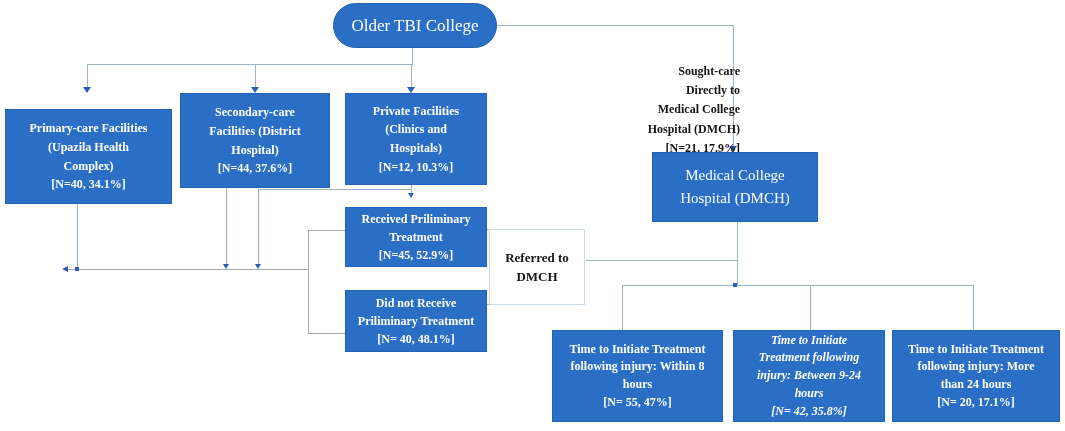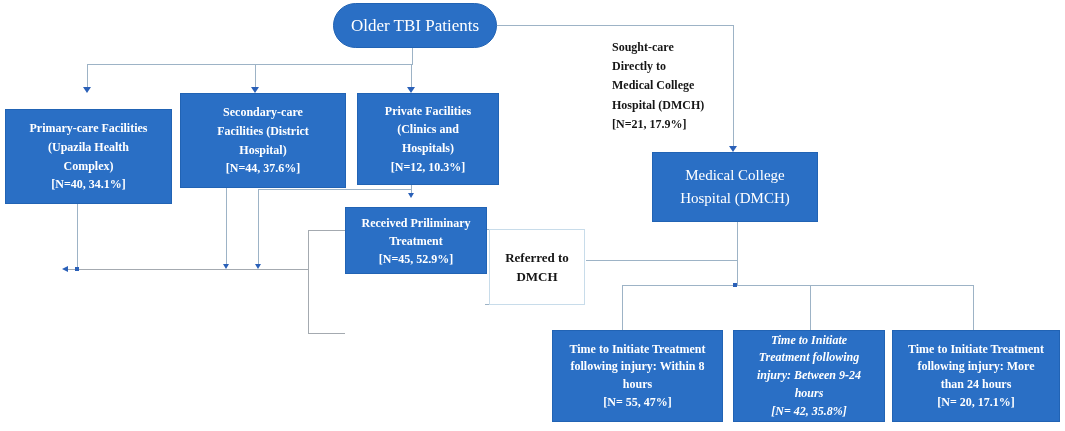--- a/index.html
+++ b/index.html
@@ -28,22 +28,22 @@
   .fac{font-weight:700;font-size:12px;line-height:1.55;}
   .mid{font-weight:700;font-size:12px;line-height:1.5;}
   .big{font-size:15px;font-weight:400;line-height:1.55;}
   .bottom{font-weight:700;font-size:12px;line-height:1.48;padding:2px;}
   .notebox{
     position:absolute;background:#ffffff;border:1px solid var(--referred-border);
     color:var(--text-dark);display:flex;align-items:center;justify-content:center;
     text-align:center;font-weight:700;font-size:13px;line-height:1.5;box-sizing:border-box;
   }
   .floatnote{
-    position:absolute;color:var(--text-dark);text-align:left;font-weight:700;
-    font-size:12px;line-height:1.6;white-space:pre-line;
+    position:absolute;color:var(--text-dark);text-align:right;font-weight:700;
+    font-size:12px;line-height:1.6;white-space:pre-line;margin-top:24px;
   }
   .ln{position:absolute;background:var(--connector);}
   .lng{position:absolute;background:var(--connector-gray);}
   .arr-d{position:absolute;width:0;height:0;border-left:4px solid transparent;
     border-right:4px solid transparent;border-top:6px solid var(--arrow);}
   .arr-d.sm{border-left-width:3px;border-right-width:3px;border-top-width:5px;}
   .arr-l{position:absolute;width:0;height:0;border-top:3px solid transparent;
     border-bottom:3px solid transparent;border-right:6px solid var(--arrow);}
   .dot{position:absolute;width:4px;height:4px;background:var(--arrow);}
 </style>
@@ -86,57 +86,62 @@
   <div class="ln" style="left:586px;top:260px;width:151px;height:1px;"></div>
   <div class="ln" style="left:737px;top:222px;width:1px;height:63px;"></div>
 
   <div class="ln" style="left:622px;top:285px;width:351px;height:1px;"></div>
   <div class="dot" style="left:733px;top:283px;"></div>
   <div class="ln" style="left:622px;top:285px;width:1px;height:45px;"></div>
   <div class="ln" style="left:810px;top:285px;width:1px;height:45px;"></div>
   <div class="ln" style="left:973px;top:285px;width:1px;height:45px;"></div>
 
   <div class="node pill" style="left:333px;top:3px;width:164px;height:45px;">
-    <span class="txt">Older TBI Patients</span>
+    <span class="txt">Older TBI College</span>
   </div>
 
   <div class="floatnote" style="left:612px;top:38px;width:128px;">Sought-care
 Directly to
 Medical College
 Hospital (DMCH)
 [N=21, 17.9%]</div>
 
   <div class="node fac" style="left:5px;top:109px;width:167px;height:95px;">
     <span class="txt">Primary-care Facilities
 (Upazila Health
 Complex)
 [N=40, 34.1%]</span>
   </div>
-  <div class="node fac" style="left:180px;top:93px;width:166px;height:95px;">
+  <div class="node fac" style="left:180px;top:93px;width:150px;height:95px;">
     <span class="txt">Secondary-care
 Facilities (District
 Hospital)
 [N=44, 37.6%]</span>
   </div>
-  <div class="node fac" style="left:345px;top:93px;width:142px;height:92px;margin-left:12px;">
+  <div class="node fac" style="left:345px;top:93px;width:142px;height:92px;">
     <span class="txt">Private Facilities
 (Clinics and
 Hospitals)
 [N=12, 10.3%]</span>
   </div>
 
   <div class="node big" style="left:652px;top:152px;width:166px;height:70px;">
     <span class="txt">Medical College
 Hospital (DMCH)</span>
   </div>
 
-  <div class="node mid" style="left:345px;top:207px;width:142px;height:67px;">
+  <div class="node mid" style="left:345px;top:207px;width:142px;height:60px;">
     <span class="txt">Received Priliminary
 Treatment
 [N=45, 52.9%]</span>
+  </div>
+  <div class="node mid" style="left:345px;top:290px;width:142px;height:62px;">
+    <span class="txt">Did not Receive
+Priliminary Treatment
+[N= 40, 48.1%]</span>
   </div>
 
   <div class="notebox" style="left:489px;top:229px;width:96px;height:76px;">
     <span class="txt">Referred to
 DMCH</span>
   </div>
 
   <div class="node bottom" style="left:552px;top:330px;width:171px;height:92px;">
     <span class="txt">Time to Initiate Treatment
 following injury: Within 8

